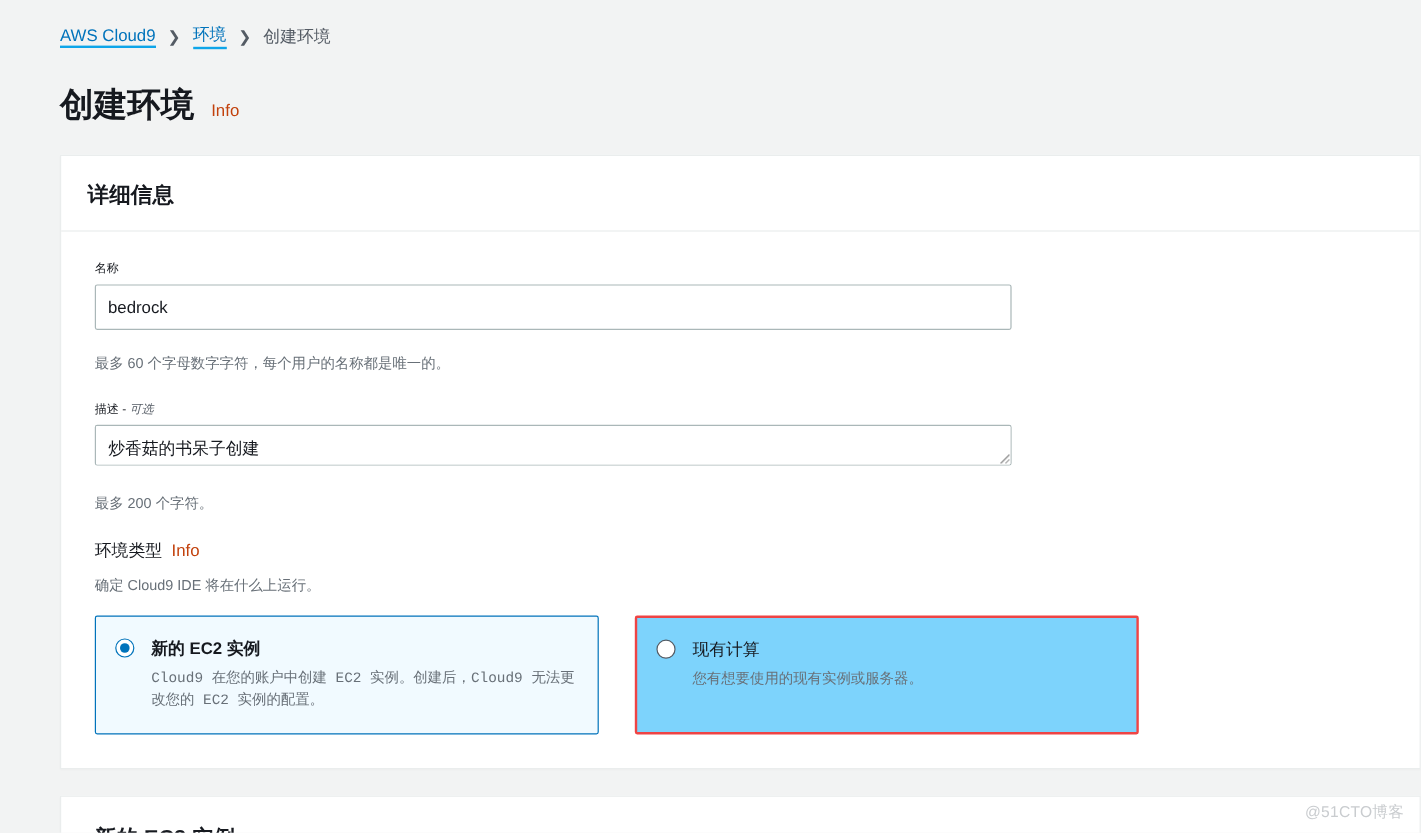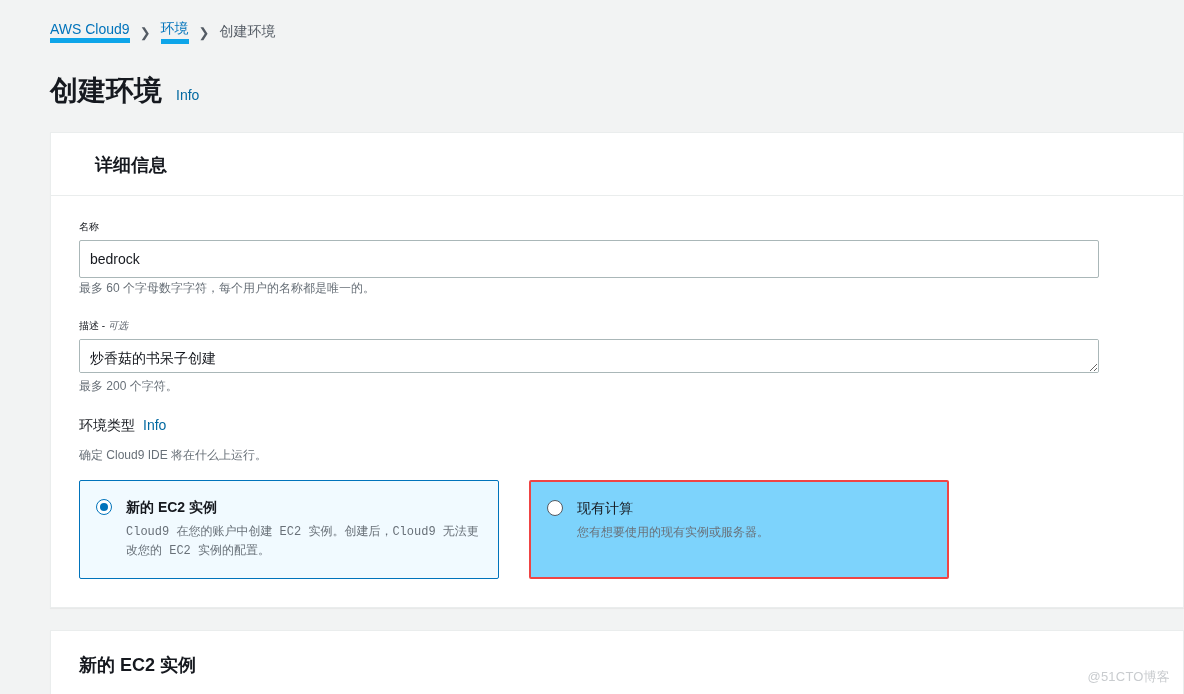--- a/index.html
+++ b/index.html
@@ -9,56 +9,56 @@
     font-size: 14px;
     color: #16191f;
     background: #f2f3f3;
     overflow: hidden;
     position: relative;
   }
   .page { padding: 20px 0 0 50px; width: 1184px; }
 
   
   .breadcrumbs { display: flex; align-items: center; gap: 10px; font-size: 14px; }
-  .breadcrumbs a { color: #0073bb; text-decoration: none; border-bottom: 5px solid #0ea5e9; padding-bottom: 1px; cursor: pointer; }
+  .breadcrumbs a { color: #0073bb; text-decoration: none; border-bottom: 2px solid #0ea5e9; padding-bottom: 1px; cursor: pointer; }
   .breadcrumbs .chev { color: #545b64; font-size: 13px; }
   .breadcrumbs .current { color: #545b64; }
 
   
   .page-heading { display: flex; align-items: baseline; gap: 14px; margin-top: 28px; }
   .page-heading h1 { font-size: 28px; font-weight: 700; }
-  .info-link { color: #0369a1; font-size: 14px; font-weight: 400; text-decoration: none; cursor: pointer; }
+  .info-link { color: #c2410c; font-size: 14px; font-weight: 400; text-decoration: none; cursor: pointer; }
 
   
   .panel {
     background: #fff;
     border: 1px solid #eaeded;
     box-shadow: 0 1px 1px rgba(0,0,0,0.04);
     margin-top: 22px;
     width: 1134px; 
   }
   .panel-header {
-    padding: 20px 28px 18px 44px;
+    padding: 20px 28px 18px 22px;
     font-size: 18px;
     font-weight: 700;
   }
   .panel hr.section-divider {
     border: none; border-top: 1px solid #eaeded; margin: 0;
   }
   .panel-body { padding: 24px 28px 28px 28px; }
 
   .field { margin-bottom: 22px; }
   .field:last-child { margin-bottom: 0; }
   .field-label { font-size: 10px; color: #16191f; margin-bottom: 6px; }
   .field-label .optional { font-style: italic; color: #545b64; }
-  .field-hint { font-size: 12px; color: #687078; margin-top: 2px; }
+  .field-hint { font-size: 12px; color: #687078; margin-top: 20px; }
 
   input[type="text"].text-input,
   textarea.text-area {
-    width: 1020px;
+    width: 764px;
     padding: 8px 10px;
     font-size: 14px;
     line-height: 20px;
     border: 1px solid #aab7b8;
     border-radius: 2px;
     font-family: inherit;
     color: #16191f;
     background: #fff;
     outline: none;
   }

